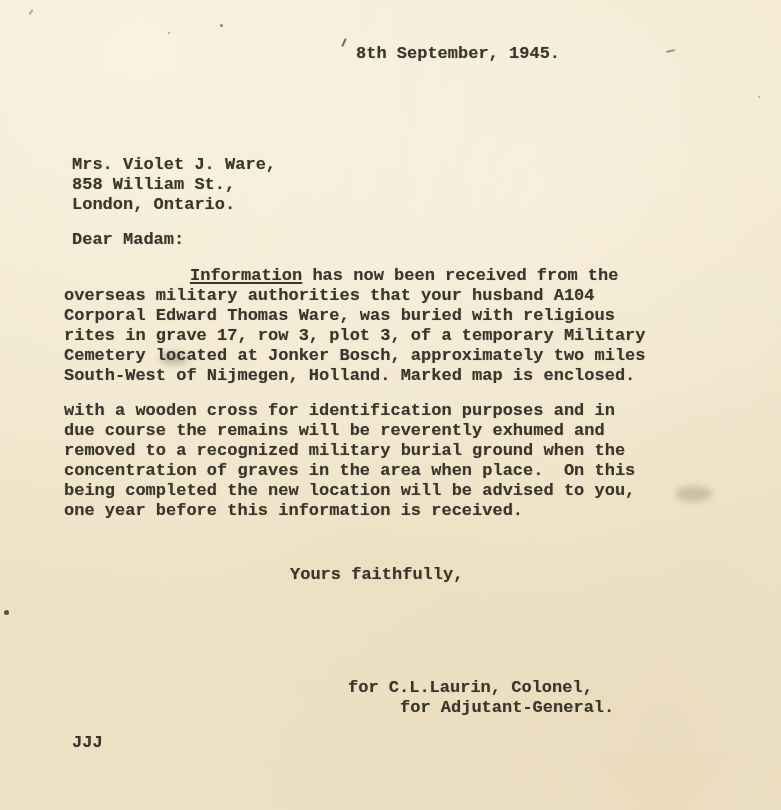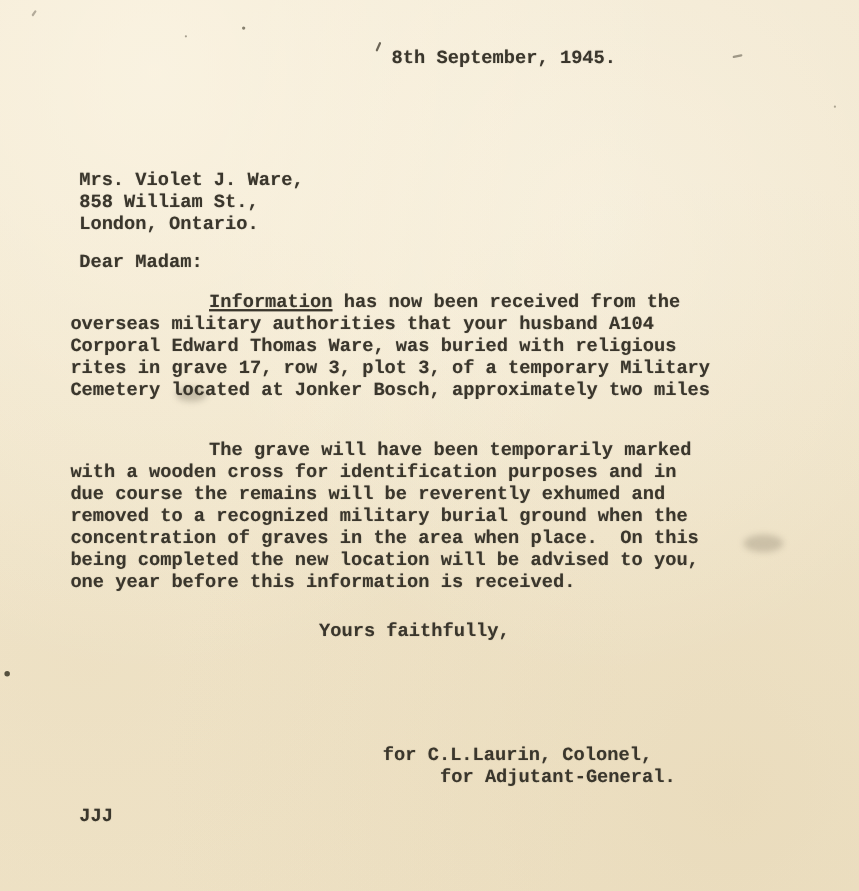--- a/index.html
+++ b/index.html
@@ -58,24 +58,24 @@
   </div>
 
   <div class="abs line" style="left:72px;top:230px;">Dear Madam:</div>
 
   <div class="abs" style="left:64px;top:266px;">
     <div class="line indent1"><span class="u">Information</span><span> has now been received from the</span></div>
     <div class="line">overseas military authorities that your husband A104</div>
     <div class="line">Corporal Edward Thomas Ware, was buried with religious</div>
     <div class="line">rites in grave 17, row 3, plot 3, of a temporary Military</div>
     <div class="line">Cemetery located at Jonker Bosch, approximately two miles</div>
+    <div class="line">South-West of Nijmegen, Holland. Marked map is enclosed.</div>
   </div>
 
   <div class="abs" style="left:64px;top:401px;">
-    <div class="line indent1">The grave will have been temporarily marked</div>
     <div class="line">with a wooden cross for identification purposes and in</div>
     <div class="line">due course the remains will be reverently exhumed and</div>
     <div class="line">removed to a recognized military burial ground when the</div>
     <div class="line">concentration of graves in the area when place.  On this</div>
     <div class="line">being completed the new location will be advised to you,</div>
     <div class="line">one year before this information is received.</div>
   </div>
 
   <div class="abs line" style="left:290px;top:565px;">Yours faithfully,</div>
 

